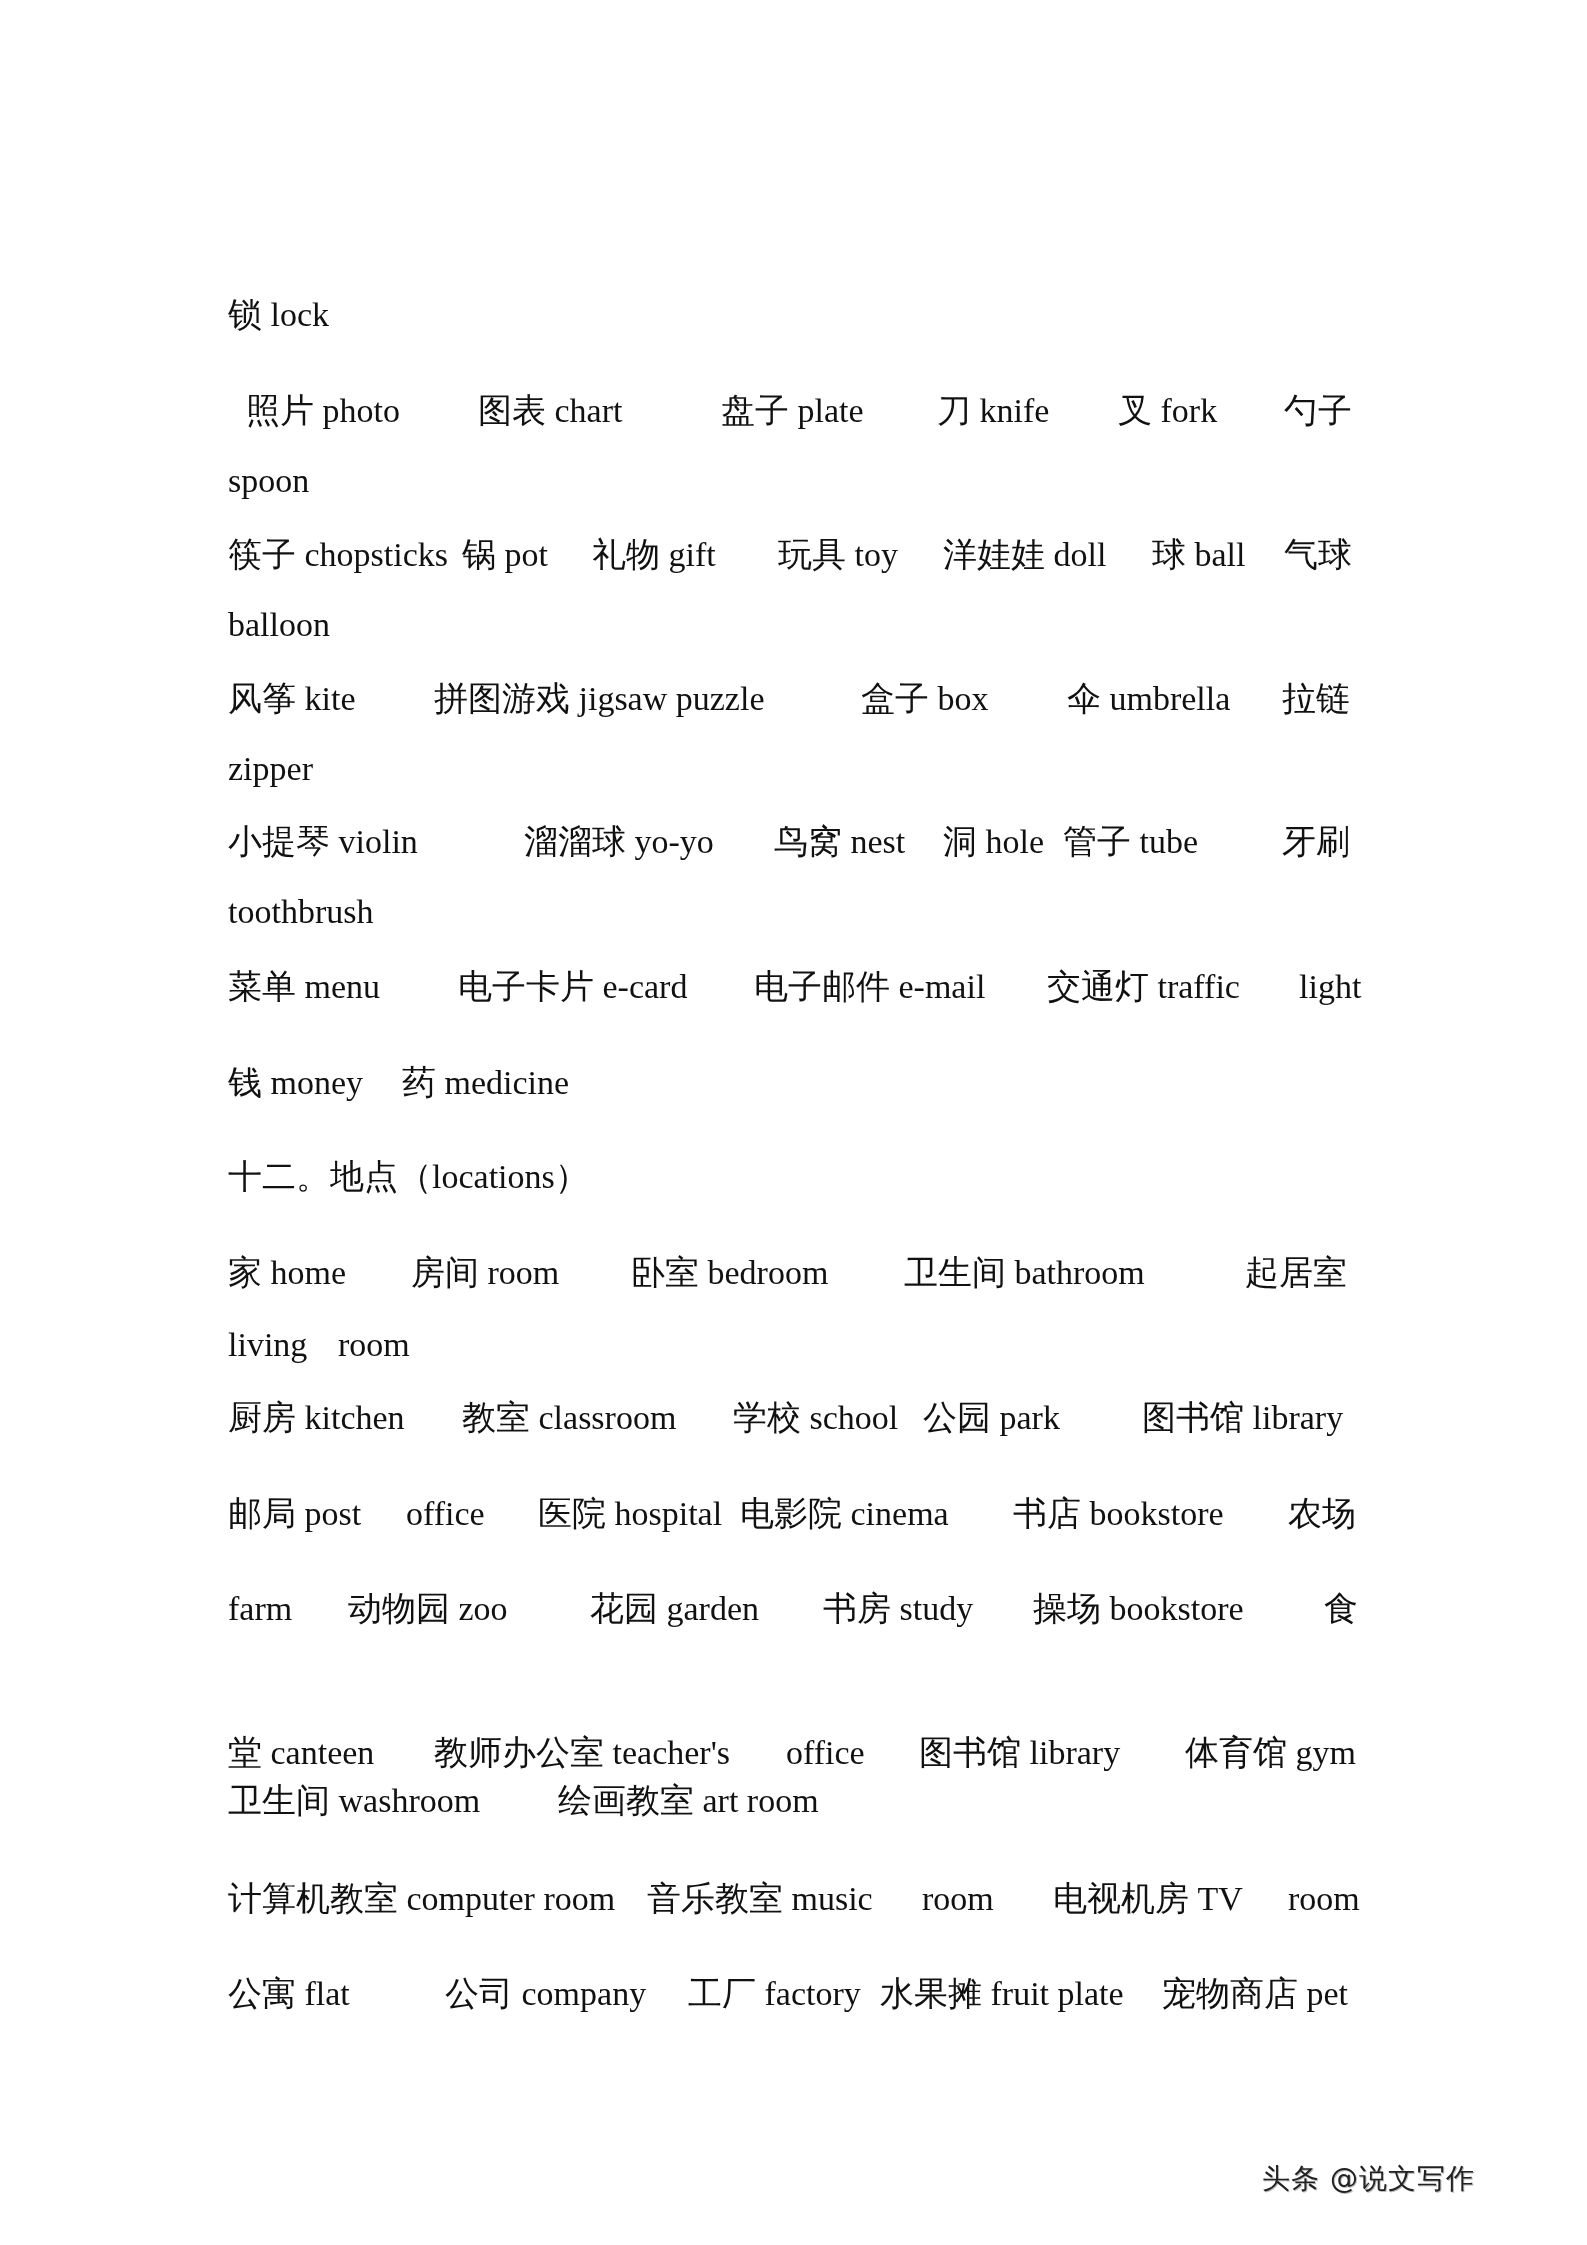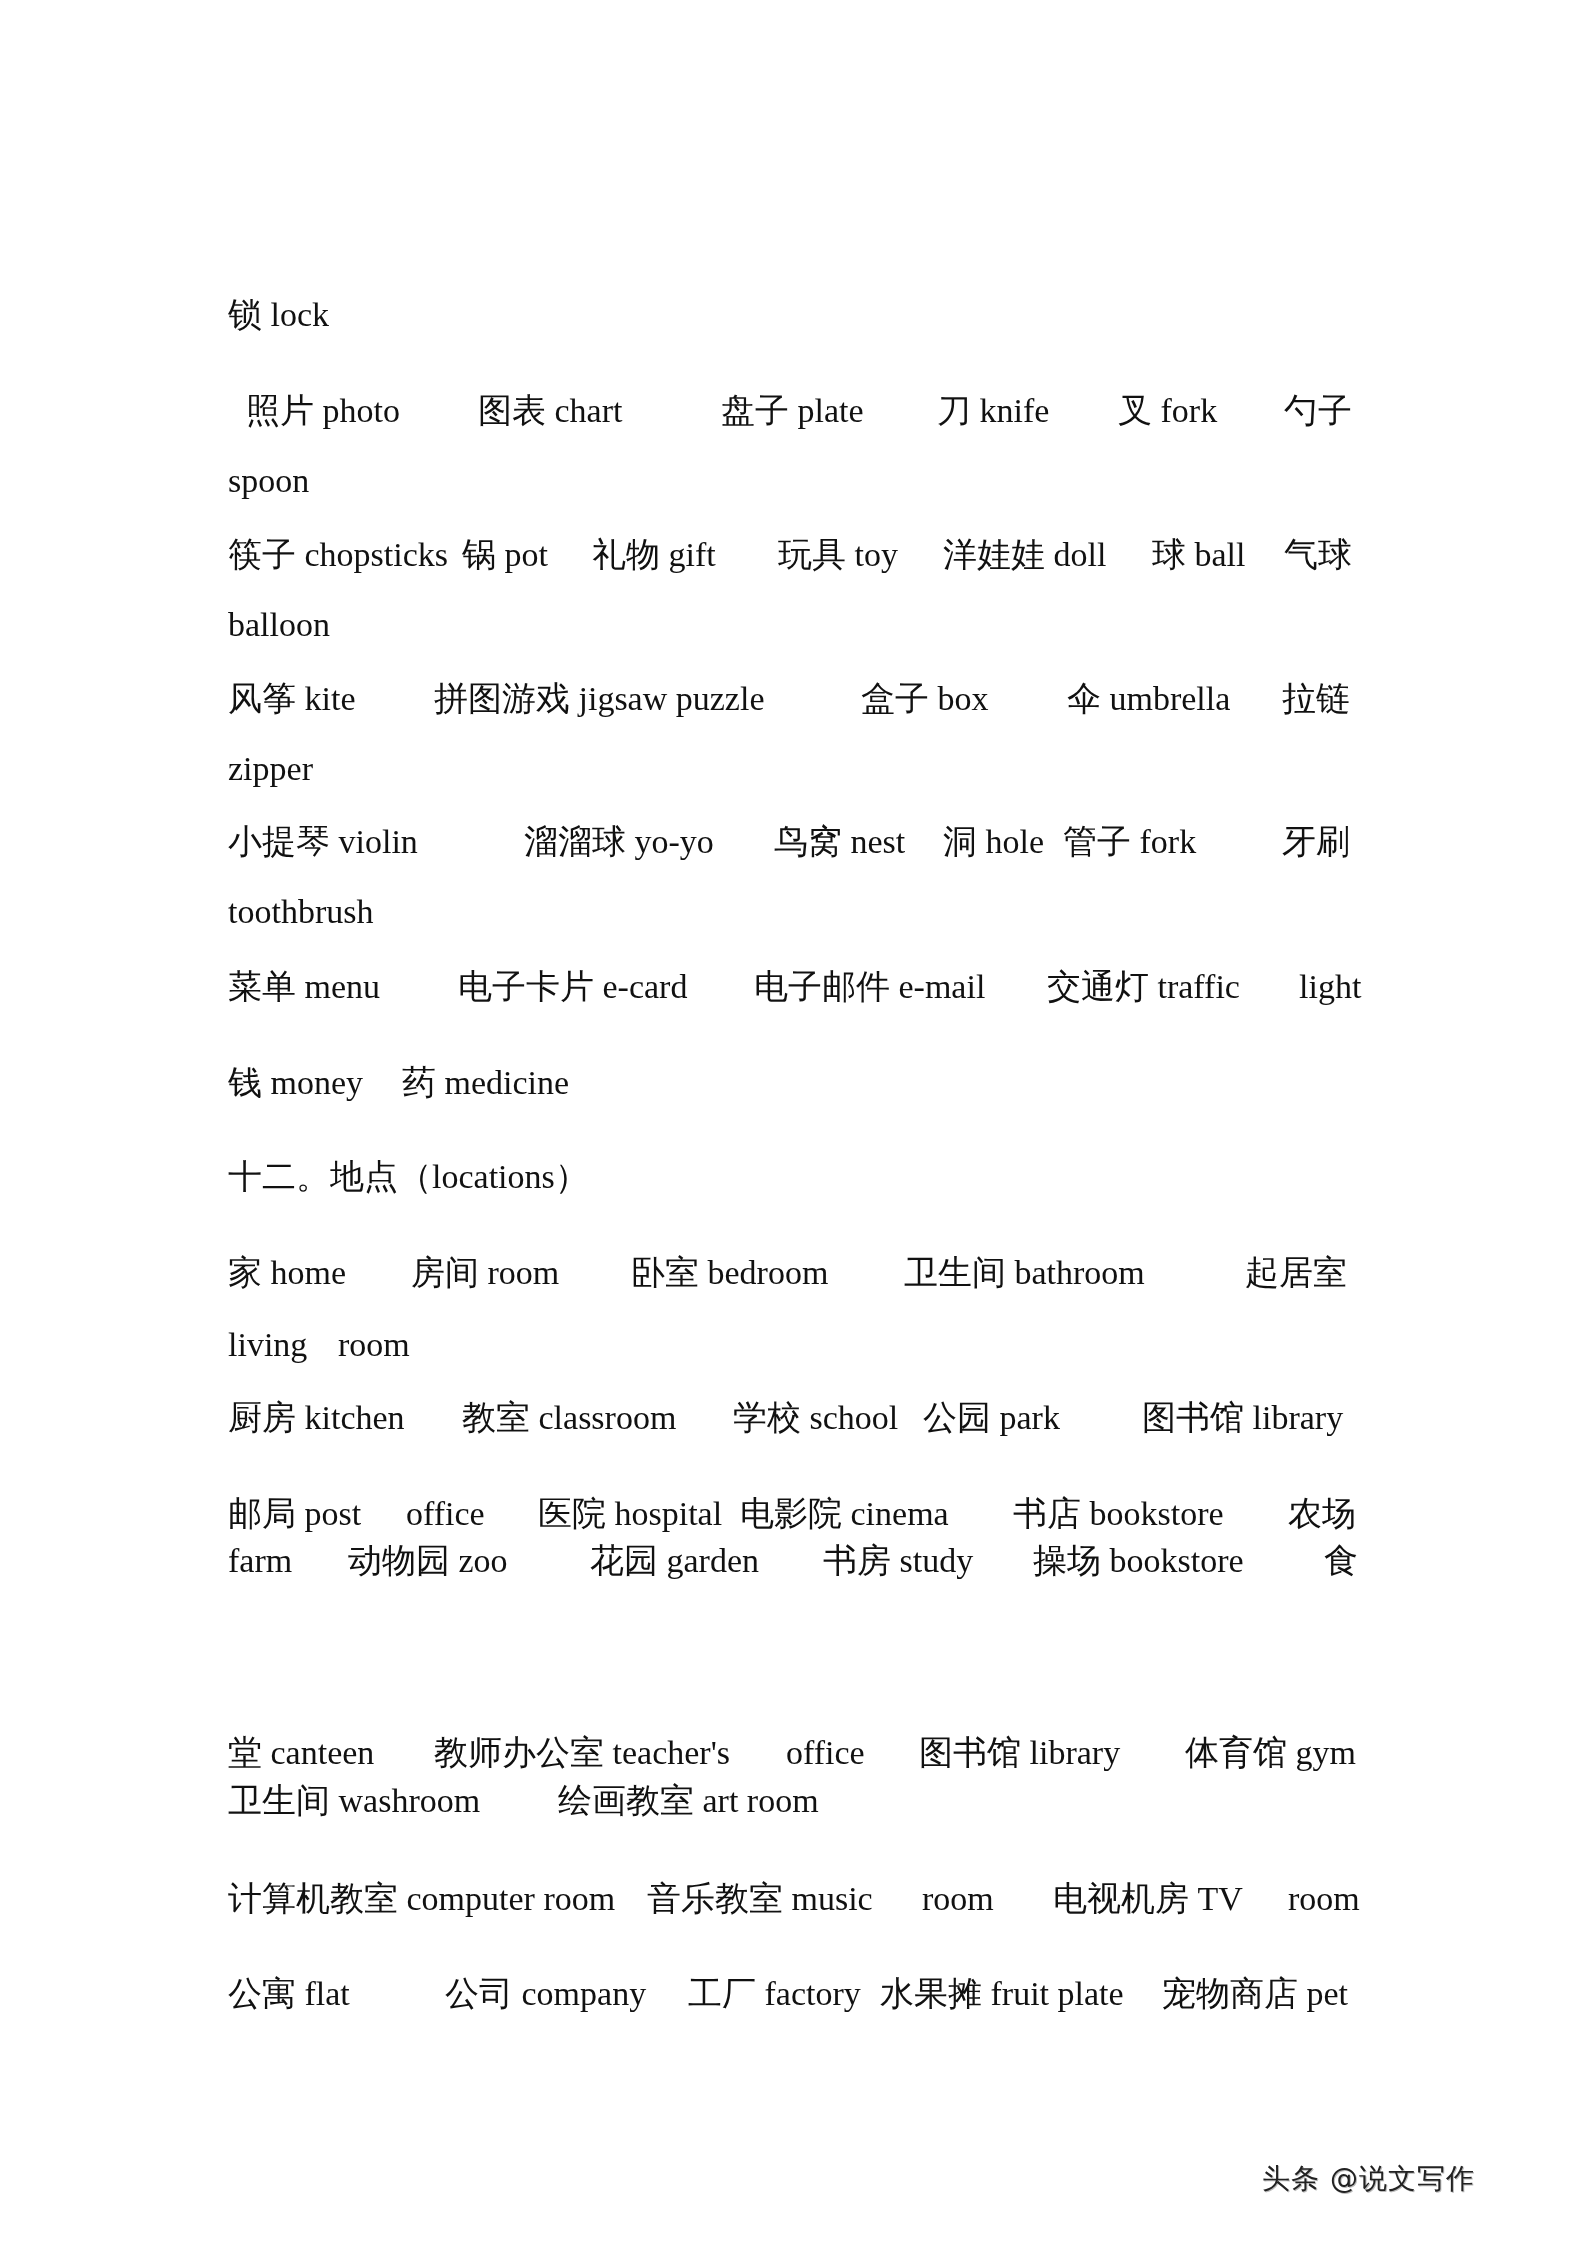--- a/index.html
+++ b/index.html
@@ -50,21 +50,21 @@
       <span class="item" style="left: 1282px;">拉链</span>
     </div>
     <div class="line" style="top: 744px;">
       <span class="item" style="left: 228px;">zipper</span>
     </div>
     <div class="line" style="top: 817px;">
       <span class="item" style="left: 228px;">小提琴 violin</span>
       <span class="item" style="left: 524px;">溜溜球 yo-yo</span>
       <span class="item" style="left: 774px;">鸟窝 nest</span>
       <span class="item" style="left: 943px;">洞 hole</span>
-      <span class="item" style="left: 1063px;">管子 fork</span>
+      <span class="item" style="left: 1063px;">管子 tube</span>
       <span class="item" style="left: 1282px;">牙刷</span>
     </div>
     <div class="line" style="top: 887px;">
       <span class="item" style="left: 228px;">toothbrush</span>
     </div>
     <div class="line" style="top: 962px;">
       <span class="item" style="left: 228px;">菜单 menu</span>
       <span class="item" style="left: 458px;">电子卡片 e-card</span>
       <span class="item" style="left: 754px;">电子邮件 e-mail</span>
       <span class="item" style="left: 1047px;">交通灯 traffic</span>
@@ -96,21 +96,21 @@
       <span class="item" style="left: 1142px;">图书馆 library</span>
     </div>
     <div class="line" style="top: 1489px;">
       <span class="item" style="left: 228px;">邮局 post</span>
       <span class="item" style="left: 406px;">office</span>
       <span class="item" style="left: 538px;">医院 hospital</span>
       <span class="item" style="left: 740px;">电影院 cinema</span>
       <span class="item" style="left: 1013px;">书店 bookstore</span>
       <span class="item" style="left: 1288px;">农场</span>
     </div>
-    <div class="line" style="top: 1536px; text-align: right;">
+    <div class="line" style="top: 1584px; text-align: right;">
       <span class="item" style="left: 228px;">farm</span>
       <span class="item" style="left: 348px;">动物园 zoo</span>
       <span class="item" style="left: 590px;">花园 garden</span>
       <span class="item" style="left: 823px;">书房 study</span>
       <span class="item" style="left: 1033px;">操场 bookstore</span>
       <span class="item" style="left: 1324px;">食</span>
     </div>
     <div class="line" style="top: 1680px; margin-top: 48px;">
       <span class="item" style="left: 228px;">堂 canteen</span>
       <span class="item" style="left: 434px;">教师办公室 teacher's</span>

